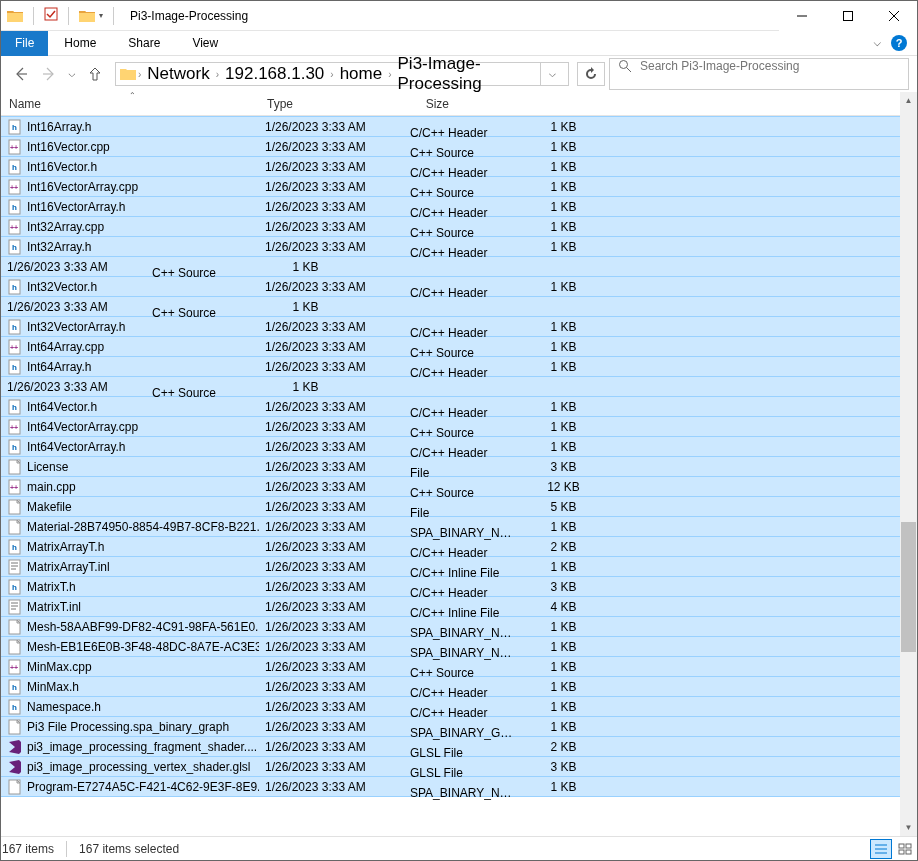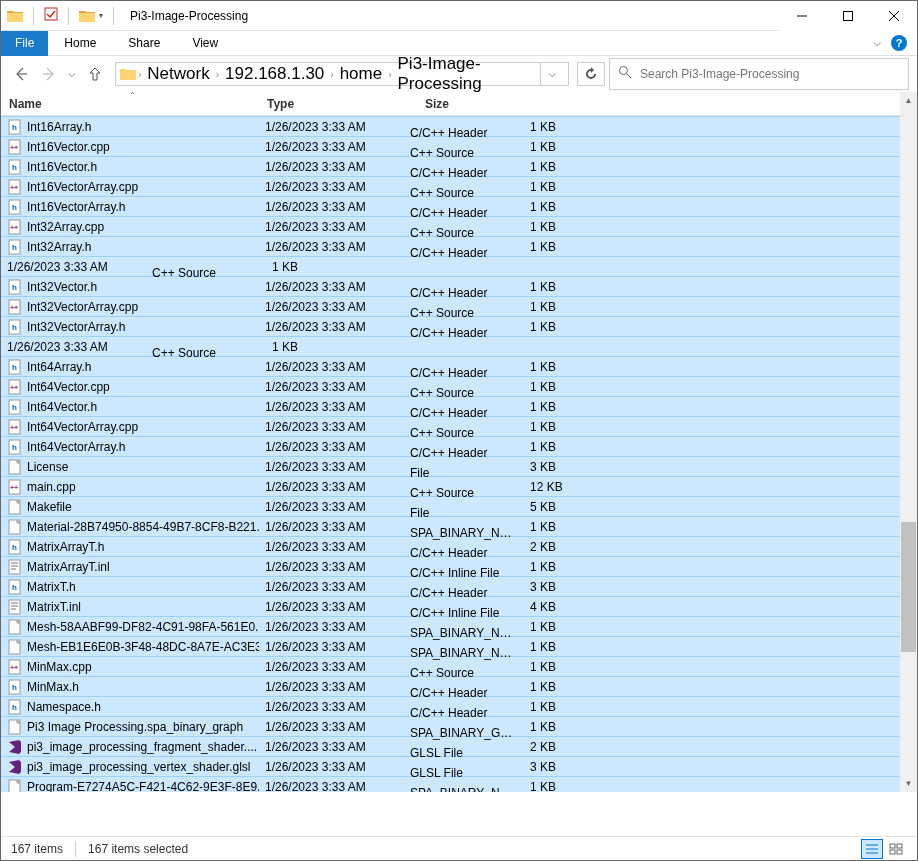--- a/index.html
+++ b/index.html
@@ -21,46 +21,46 @@
 
 .navbar { height: 36px; display: flex; align-items: center; padding: 0 8px; gap: 4px; }
 .nav-btn { width: 24px; height: 24px; display: flex; align-items: center; justify-content: center; color: #999; }
 .nav-btn.active { color: #555; }
 .addr-bar { flex: 1; height: 24px; border: 1px solid #ccc; display: flex; align-items: center; padding: 0 4px; margin: 0 4px; }
 .addr-seg { font-size: 17px; padding: 2px 4px; display: flex; align-items: center; gap: 4px; }
 .addr-sep { color: #888; font-size: 10px; padding: 0 2px; }
 .addr-btns { display: flex; }
 .addr-btn { width: 24px; height: 22px; display: flex; align-items: center; justify-content: center; border-left: 1px solid #ccc; color: #555; }
 .refresh-btn { width: 28px; height: 24px; border: 1px solid #ccc; display: flex; align-items: center; justify-content: center; }
-.search-box { width: 300px; height: 32px; border: 1px solid #ccc; display: flex; align-items: center; padding: 0 8px; gap: 8px; }
+.search-box { width: 300px; height: 32px; border: 1px solid #ccc; display: flex; align-items: flex-start; padding: 0 8px; gap: 8px; }
 .search-box input { border: none; outline: none; font-size: 12px; flex: 1; color: #555; }
 .search-ico { color: #666; }
 
 .main-area { flex: 1; display: flex; overflow: hidden; position: relative; }
 .file-list { flex: 1; overflow-y: auto; }
 .vscroll { width: 17px; background: #f0f0f0; position: relative; }
 .vscroll-thumb { position: absolute; width: 15px; left: 1px; background: #c1c1c1; }
 
 .columns { height: 24px; display: flex; align-items: center; border-bottom: 1px solid #e5e5e5; font-size: 12px; color: #333; position: sticky; top: 0; background: #fff; z-index: 2; }
-.col { padding: 0 8px; display: flex; align-items: center; height: 100%; border-right: 1px solid transparent; font-weight: bold; }
+.col { padding: 0 8px; display: flex; align-items: center; height: 100%; border-right: 1px solid transparent; }
 .col-name { width: 258px; }
 .col-date { width: 145px; }
 .col-type { width: 120px; }
 .col-size { width: 79px; justify-content: flex-end; }
 .sort-ind { position: absolute; left: 128px; top: -1px; font-size: 8px; color: #555; }
 
 .row { height: 21px; display: flex; align-items: center; font-size: 12px; background: #cce8ff; border: 1px solid #99d1ff; border-left: none; border-right: none; margin-bottom: -1px; }
 .row .cell { padding: 0 6px; overflow: hidden; white-space: nowrap; text-overflow: ellipsis; }
 .c-name { width: 258px; display: flex; align-items: center; gap: 4px; padding-left: 6px; }
 .c-date { width: 145px; }
 .c-type { width: 120px; margin-top: 12px; }
-.c-size { width: 79px; text-align: left; }
+.c-size { width: 79px; text-align: center; }
 .file-ico { width: 16px; height: 16px; flex-shrink: 0; display: flex; align-items: center; justify-content: center; }
 
-.statusbar { height: 24px; border-top: 1px solid #e1e1e1; display: flex; align-items: center; padding: 0 10px; font-size: 12px; color: #333; gap: 12px; margin-top: 44px; }
+.statusbar { height: 24px; border-top: 1px solid #e1e1e1; display: flex; align-items: center; padding: 0 1px; font-size: 12px; color: #333; gap: 12px; }
 .sb-divider { width: 1px; height: 16px; background: #ccc; }
 .sb-views { margin-left: auto; display: flex; gap: 2px; }
 .sb-view { width: 22px; height: 20px; border: 1px solid transparent; display: flex; align-items: center; justify-content: center; }
 .sb-view.active { border-color: #0078d4; background: #cce8ff; }
 </style>
 </head>
 <body>
 
 <div class="titlebar">
   <div class="titlebar-left">
@@ -291,76 +291,67 @@
                 <text x="5" y="11" font-size="8" fill="#0066b8" font-weight="bold">h</text>
               </svg>
             </span>
             <span>Int32Vector.h</span>
           </div>
           <div class="cell c-date">1/26/2023 3:33 AM</div>
           <div class="cell c-type">C/C++ Header</div>
           <div class="cell c-size">1 KB</div>
         </div>
         <div class="row">
+          <div class="cell c-date">1/26/2023 3:33 AM</div>
+          <div class="cell c-type">C++ Source</div>
+          <div class="cell c-size">1 KB</div>
+        </div>
+        <div class="row">
+          <div class="cell c-name">
+            <span class="file-ico">
+              <svg width="16" height="16" viewBox="0 0 16 16">
+                <rect x="2" y="1" width="11" height="14" fill="#fff" stroke="#999"></rect>
+                <text x="5" y="11" font-size="8" fill="#0066b8" font-weight="bold">h</text>
+              </svg>
+            </span>
+            <span>Int32VectorArray.h</span>
+          </div>
+          <div class="cell c-date">1/26/2023 3:33 AM</div>
+          <div class="cell c-type">C/C++ Header</div>
+          <div class="cell c-size">1 KB</div>
+        </div>
+        <div class="row">
           <div class="cell c-name">
             <span class="file-ico">
               <svg width="16" height="16" viewBox="0 0 16 16">
                 <rect x="2" y="1" width="11" height="14" fill="#fff" stroke="#999"></rect>
                 <text x="3" y="11" font-size="7" fill="#a03a8f" font-weight="bold">++</text>
               </svg>
             </span>
-            <span>Int32VectorArray.cpp</span>
-          </div>
-          <div class="cell c-date">1/26/2023 3:33 AM</div>
-          <div class="cell c-type">C++ Source</div>
-          <div class="cell c-size">1 KB</div>
-        </div>
-        <div class="row">
-          <div class="cell c-name">
-            <span class="file-ico">
-              <svg width="16" height="16" viewBox="0 0 16 16">
-                <rect x="2" y="1" width="11" height="14" fill="#fff" stroke="#999"></rect>
-                <text x="5" y="11" font-size="8" fill="#0066b8" font-weight="bold">h</text>
-              </svg>
-            </span>
-            <span>Int32VectorArray.h</span>
-          </div>
-          <div class="cell c-date">1/26/2023 3:33 AM</div>
-          <div class="cell c-type">C/C++ Header</div>
-          <div class="cell c-size">1 KB</div>
-        </div>
-        <div class="row">
+            <span>Int64Array.cpp</span>
+          </div>
           <div class="cell c-date">1/26/2023 3:33 AM</div>
           <div class="cell c-type">C++ Source</div>
           <div class="cell c-size">1 KB</div>
         </div>
         <div class="row">
           <div class="cell c-name">
             <span class="file-ico">
               <svg width="16" height="16" viewBox="0 0 16 16">
                 <rect x="2" y="1" width="11" height="14" fill="#fff" stroke="#999"></rect>
                 <text x="5" y="11" font-size="8" fill="#0066b8" font-weight="bold">h</text>
               </svg>
             </span>
             <span>Int64Array.h</span>
           </div>
           <div class="cell c-date">1/26/2023 3:33 AM</div>
           <div class="cell c-type">C/C++ Header</div>
           <div class="cell c-size">1 KB</div>
         </div>
         <div class="row">
-          <div class="cell c-name">
-            <span class="file-ico">
-              <svg width="16" height="16" viewBox="0 0 16 16">
-                <rect x="2" y="1" width="11" height="14" fill="#fff" stroke="#999"></rect>
-                <text x="3" y="11" font-size="7" fill="#a03a8f" font-weight="bold">++</text>
-              </svg>
-            </span>
-            <span>Int64Vector.cpp</span>
-          </div>
           <div class="cell c-date">1/26/2023 3:33 AM</div>
           <div class="cell c-type">C++ Source</div>
           <div class="cell c-size">1 KB</div>
         </div>
         <div class="row">
           <div class="cell c-name">
             <span class="file-ico">
               <svg width="16" height="16" viewBox="0 0 16 16">
                 <rect x="2" y="1" width="11" height="14" fill="#fff" stroke="#999"></rect>
                 <text x="5" y="11" font-size="8" fill="#0066b8" font-weight="bold">h</text>
@@ -587,21 +578,21 @@
           <div class="cell c-size">1 KB</div>
         </div>
         <div class="row">
           <div class="cell c-name">
             <span class="file-ico">
               <svg width="16" height="16" viewBox="0 0 16 16">
                 <rect x="2" y="1" width="11" height="14" fill="#fff" stroke="#999"></rect>
                 <path d="M10 1 L13 4 L10 4 Z" fill="#ddd" stroke="#999"></path>
               </svg>
             </span>
-            <span>Pi3 Image Processing.spa_binary_graph</span>
+            <span>Pi3 File Processing.spa_binary_graph</span>
           </div>
           <div class="cell c-date">1/26/2023 3:33 AM</div>
           <div class="cell c-type">SPA_BINARY_GRA...</div>
           <div class="cell c-size">1 KB</div>
         </div>
         <div class="row">
           <div class="cell c-name">
             <span class="file-ico">
               <svg width="16" height="16" viewBox="0 0 16 16">
                 <path d="M2 3 L12 1 L14 3 L14 13 L12 15 L2 13 L8 8 Z" fill="#68217a"></path>

